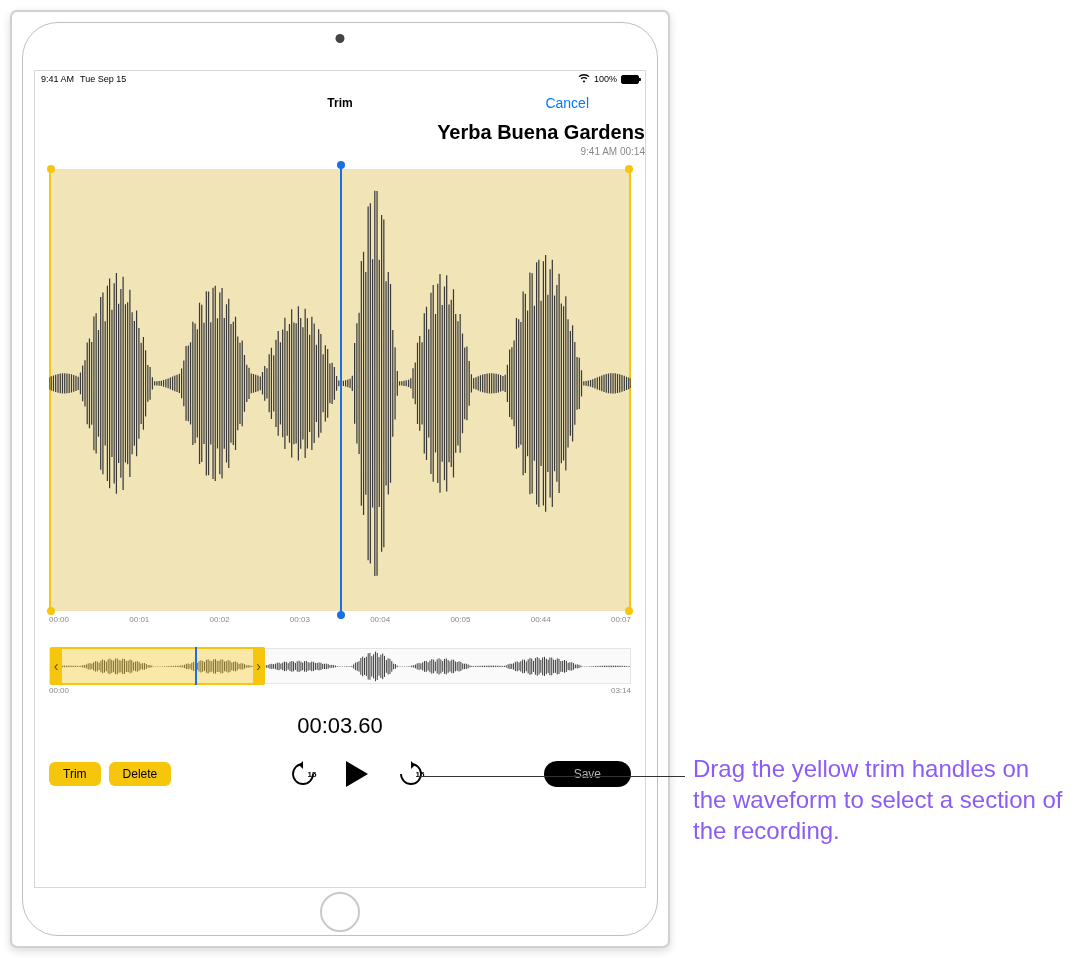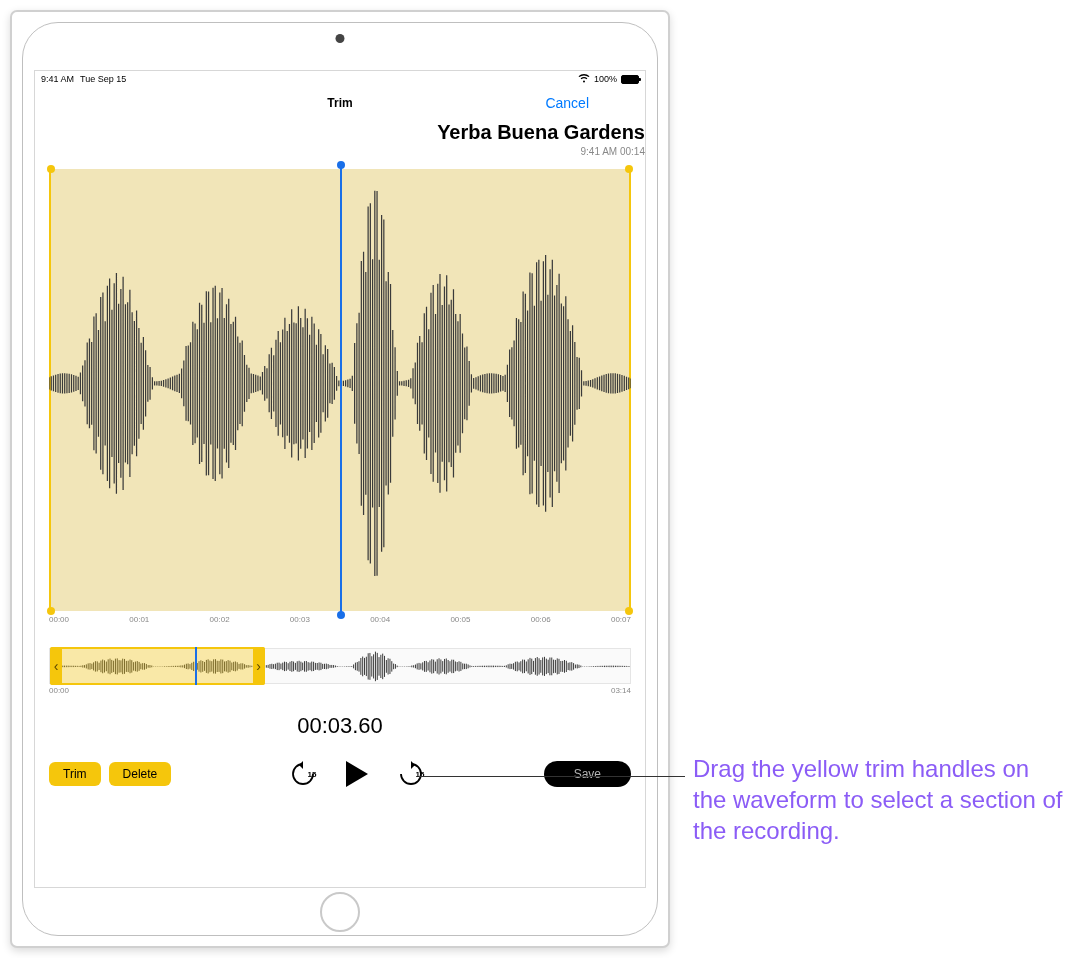--- a/index.html
+++ b/index.html
@@ -302,21 +302,21 @@
       <div class="playhead"></div>
     </div>
 
     <div class="ruler" id="ruler">
         <span>00:00</span>
         <span>00:01</span>
         <span>00:02</span>
         <span>00:03</span>
         <span>00:04</span>
         <span>00:05</span>
-        <span>00:06</span>
+        <span>00:44</span>
         <span>00:07</span>
       </div>
 
     <div class="overview">
       <svg class="ov-wave" id="ov-wave" preserveAspectRatio="none" viewBox="0 0 600 36">
           <path d="M0.0 17.5 L0.0 18.5 M1.9 17.5 L1.9 18.5 M3.8 17.4 L3.8 18.6 M5.6 17.4 L5.6 18.6 M7.5 17.3 L7.5 18.7 M9.4 17.3 L9.4 18.7 M11.3 17.3 L11.3 18.7 M13.2 17.2 L13.2 18.8 M15.0 17.2 L15.0 18.8 M16.9 17.2 L16.9 18.8 M18.8 17.2 L18.8 18.8 M20.7 17.3 L20.7 18.7 M22.6 17.3 L22.6 18.7 M24.5 17.3 L24.5 18.7 M26.3 17.4 L26.3 18.6 M28.2 17.4 L28.2 18.6 M30.1 17.5 L30.1 18.5 M32.0 17.3 L32.0 18.7 M33.9 16.8 L33.9 19.2 M35.7 16.7 L35.7 19.3 M37.6 15.9 L37.6 20.1 M39.5 14.9 L39.5 21.1 M41.4 14.6 L41.4 21.4 M43.3 15.2 L43.3 20.8 M45.1 13.8 L45.1 22.2 M47.0 12.6 L47.0 23.4 M48.9 12.8 L48.9 23.2 M50.8 14.2 L50.8 21.8 M52.7 12.0 L52.7 24.0 M54.5 10.9 L54.5 25.1 M56.4 11.7 L56.4 24.3 M58.3 13.0 L58.3 23.0 M60.2 10.7 L60.2 25.3 M62.1 9.9 L62.1 26.1 M63.9 11.3 L63.9 24.7 M65.8 12.1 L65.8 23.9 M67.7 10.0 L67.7 26.0 M69.6 9.7 L69.6 26.3 M71.5 11.5 L71.5 24.5 M73.4 11.8 L73.4 24.2 M75.2 10.0 L75.2 26.0 M77.1 10.3 L77.1 25.7 M79.0 12.3 L79.0 23.7 M80.9 12.1 L80.9 23.9 M82.8 10.9 L82.8 25.1 M84.6 11.6 L84.6 24.4 M86.5 13.6 L86.5 22.4 M88.4 13.0 L88.4 23.0 M90.3 12.5 L90.3 23.5 M92.2 13.4 L92.2 22.6 M94.0 15.1 L94.0 20.9 M95.9 14.6 L95.9 21.4 M97.8 14.6 L97.8 21.4 M99.7 15.5 L99.7 20.5 M101.6 16.7 L101.6 19.3 M103.4 16.6 L103.4 19.4 M105.3 17.1 L105.3 18.9 M107.2 17.8 L107.2 18.2 M109.1 17.8 L109.1 18.2 M111.0 17.8 L111.0 18.2 M112.9 17.8 L112.9 18.2 M114.7 17.8 L114.7 18.2 M116.6 17.8 L116.6 18.2 M118.5 17.7 L118.5 18.3 M120.4 17.7 L120.4 18.3 M122.3 17.6 L122.3 18.4 M124.1 17.6 L124.1 18.4 M126.0 17.5 L126.0 18.5 M127.9 17.5 L127.9 18.5 M129.8 17.4 L129.8 18.6 M131.7 17.4 L131.7 18.6 M133.5 17.3 L133.5 18.7 M135.4 17.0 L135.4 19.0 M137.3 16.9 L137.3 19.1 M139.2 16.2 L139.2 19.8 M141.1 15.3 L141.1 20.7 M142.9 15.0 L142.9 21.0 M144.8 15.6 L144.8 20.4 M146.7 14.3 L146.7 21.7 M148.6 13.2 L148.6 22.8 M150.5 13.4 L150.5 22.6 M152.4 14.5 L152.4 21.5 M154.2 12.6 L154.2 23.4 M156.1 11.7 L156.1 24.3 M158.0 12.4 L158.0 23.6 M159.9 13.4 L159.9 22.6 M161.8 11.3 L161.8 24.7 M163.6 10.7 L163.6 25.3 M165.5 12.0 L165.5 24.0 M167.4 12.6 L167.4 23.4 M169.3 10.7 L169.3 25.3 M171.2 10.5 L171.2 25.5 M173.0 12.2 L173.0 23.8 M174.9 12.3 L174.9 23.7 M176.8 10.7 L176.8 25.3 M178.7 11.0 L178.7 25.0 M180.6 12.9 L180.6 23.1 M182.4 12.5 L182.4 23.5 M184.3 11.5 L184.3 24.5 M186.2 12.1 L186.2 23.9 M188.1 14.0 L188.1 22.0 M190.0 13.3 L190.0 22.7 M191.8 12.9 L191.8 23.1 M193.7 13.7 L193.7 22.3 M195.6 15.4 L195.6 20.6 M197.5 14.8 L197.5 21.2 M199.4 14.8 L199.4 21.2 M201.3 15.7 L201.3 20.3 M203.1 16.7 L203.1 19.3 M205.0 16.6 L205.0 19.4 M206.9 17.0 L206.9 19.0 M208.8 17.3 L208.8 18.7 M210.7 17.3 L210.7 18.7 M212.5 17.3 L212.5 18.7 M214.4 17.4 L214.4 18.6 M216.3 17.4 L216.3 18.6 M218.2 17.5 L218.2 18.5 M220.1 17.2 L220.1 18.8 M221.9 16.7 L221.9 19.3 M223.8 16.7 L223.8 19.3 M225.7 16.4 L225.7 19.6 M227.6 15.6 L227.6 20.4 M229.5 15.3 L229.5 20.7 M231.3 15.7 L231.3 20.3 M233.2 15.2 L233.2 20.8 M235.1 14.2 L235.1 21.8 M237.0 14.1 L237.0 21.9 M238.9 15.1 L238.9 20.9 M240.8 14.1 L240.8 21.9 M242.6 13.1 L242.6 22.9 M244.5 13.4 L244.5 22.6 M246.4 14.7 L246.4 21.3 M248.3 13.2 L248.3 22.8 M250.2 12.4 L250.2 23.6 M252.0 13.0 L252.0 23.0 M253.9 14.4 L253.9 21.6 M255.8 12.7 L255.8 23.3 M257.7 12.2 L257.7 23.8 M259.6 13.1 L259.6 22.9 M261.4 14.1 L261.4 21.9 M263.3 12.6 L263.3 23.4 M265.2 12.4 L265.2 23.6 M267.1 13.6 L267.1 22.4 M269.0 14.1 L269.0 21.9 M270.8 13.0 L270.8 23.0 M272.7 13.2 L272.7 22.8 M274.6 14.4 L274.6 21.6 M276.5 14.5 L276.5 21.5 M278.4 13.9 L278.4 22.1 M280.3 14.2 L280.3 21.8 M282.1 15.4 L282.1 20.6 M284.0 15.3 L284.0 20.7 M285.9 15.1 L285.9 20.9 M287.8 15.6 L287.8 20.4 M289.7 16.5 L289.7 19.5 M291.5 16.5 L291.5 19.5 M293.4 16.6 L293.4 19.4 M295.3 17.1 L295.3 18.9 M297.2 17.6 L297.2 18.4 M299.1 17.8 L299.1 18.2 M300.9 17.8 L300.9 18.2 M302.8 17.8 L302.8 18.2 M304.7 17.8 L304.7 18.2 M306.6 17.7 L306.6 18.3 M308.5 17.7 L308.5 18.3 M310.3 17.7 L310.3 18.3 M312.2 17.6 L312.2 18.4 M314.1 16.0 L314.1 20.0 M316.0 14.1 L316.0 21.9 M317.9 13.5 L317.9 22.5 M319.7 12.6 L319.7 23.4 M321.6 9.3 L321.6 26.7 M323.5 7.8 L323.5 28.2 M325.4 9.2 L325.4 26.8 M327.3 8.0 L327.3 28.0 M329.2 4.4 L329.2 31.6 M331.0 4.1 L331.0 31.9 M332.9 7.5 L332.9 28.5 M334.8 5.5 L334.8 30.5 M336.7 2.7 L336.7 33.3 M338.6 4.0 L338.6 32.0 M340.4 8.4 L340.4 27.6 M342.3 6.0 L342.3 30.0 M344.2 4.8 L344.2 31.2 M346.1 7.1 L346.1 28.9 M348.0 11.4 L348.0 24.6 M349.8 9.6 L349.8 26.4 M351.7 10.1 L351.7 25.9 M353.6 12.6 L353.6 23.4 M355.5 15.1 L355.5 20.9 M357.4 15.6 L357.4 20.4 M359.2 17.2 L359.2 18.8 M361.1 17.8 L361.1 18.2 M363.0 17.8 L363.0 18.2 M364.9 17.8 L364.9 18.2 M366.8 17.8 L366.8 18.2 M368.7 17.8 L368.7 18.2 M370.5 17.7 L370.5 18.3 M372.4 17.7 L372.4 18.3 M374.3 17.1 L374.3 18.9 M376.2 16.8 L376.2 19.2 M378.1 16.1 L378.1 19.9 M379.9 14.9 L379.9 21.1 M381.8 14.4 L381.8 21.6 M383.7 14.9 L383.7 21.1 M385.6 13.8 L385.6 22.2 M387.5 12.4 L387.5 23.6 M389.3 12.3 L389.3 23.7 M391.2 13.7 L391.2 22.3 M393.1 11.9 L393.1 24.1 M395.0 10.5 L395.0 25.5 M396.9 11.0 L396.9 25.0 M398.7 13.1 L398.7 22.9 M400.6 10.6 L400.6 25.4 M402.5 9.6 L402.5 26.4 M404.4 10.8 L404.4 25.2 M406.3 12.5 L406.3 23.5 M408.2 10.3 L408.2 25.7 M410.0 9.8 L410.0 26.2 M411.9 11.4 L411.9 24.6 M413.8 12.6 L413.8 23.4 M415.7 11.0 L415.7 25.0 M417.6 11.1 L417.6 24.9 M419.4 12.9 L419.4 23.1 M421.3 13.5 L421.3 22.5 M423.2 12.7 L423.2 23.3 M425.1 13.3 L425.1 22.7 M427.0 14.9 L427.0 21.1 M428.8 15.2 L428.8 20.8 M430.7 15.2 L430.7 20.8 M432.6 16.0 L432.6 20.0 M434.5 17.0 L434.5 19.0 M436.4 17.5 L436.4 18.5 M438.2 17.6 L438.2 18.4 M440.1 17.5 L440.1 18.5 M442.0 17.5 L442.0 18.5 M443.9 17.4 L443.9 18.6 M445.8 17.4 L445.8 18.6 M447.6 17.3 L447.6 18.7 M449.5 17.3 L449.5 18.7 M451.4 17.3 L451.4 18.7 M453.3 17.2 L453.3 18.8 M455.2 17.2 L455.2 18.8 M457.1 17.2 L457.1 18.8 M458.9 17.2 L458.9 18.8 M460.8 17.3 L460.8 18.7 M462.7 17.3 L462.7 18.7 M464.6 17.3 L464.6 18.7 M466.5 17.4 L466.5 18.6 M468.3 17.5 L468.3 18.5 M470.2 17.4 L470.2 18.6 M472.1 16.9 L472.1 19.1 M474.0 15.8 L474.0 20.2 M475.9 15.2 L475.9 20.8 M477.7 15.4 L477.7 20.6 M479.6 14.7 L479.6 21.3 M481.5 13.2 L481.5 22.8 M483.4 12.9 L483.4 23.1 M485.3 13.9 L485.3 22.1 M487.1 12.6 L487.1 23.4 M489.0 10.9 L489.0 25.1 M490.9 11.1 L490.9 24.9 M492.8 12.9 L492.8 23.1 M494.7 10.7 L494.7 25.3 M496.6 9.2 L496.6 26.8 M498.4 10.0 L498.4 26.0 M500.3 12.3 L500.3 23.7 M502.2 9.4 L502.2 26.6 M504.1 8.3 L504.1 27.7 M506.0 9.6 L506.0 26.4 M507.8 11.4 L507.8 24.6 M509.7 8.7 L509.7 27.3 M511.6 8.1 L511.6 27.9 M513.5 10.0 L513.5 26.0 M515.4 11.1 L515.4 24.9 M517.2 8.8 L517.2 27.2 M519.1 8.8 L519.1 27.2 M521.0 11.0 L521.0 25.0 M522.9 11.3 L522.9 24.7 M524.8 9.7 L524.8 26.3 M526.6 10.2 L526.6 25.8 M528.5 12.4 L528.5 23.6 M530.4 12.3 L530.4 23.7 M532.3 11.4 L532.3 24.6 M534.2 12.2 L534.2 23.8 M536.1 14.2 L536.1 21.8 M537.9 13.8 L537.9 22.2 M539.8 13.6 L539.8 22.4 M541.7 14.6 L541.7 21.4 M543.6 16.1 L543.6 19.9 M545.5 15.9 L545.5 20.1 M547.3 16.3 L547.3 19.7 M549.2 17.1 L549.2 18.9 M551.1 17.8 L551.1 18.2 M553.0 17.8 L553.0 18.2 M554.9 17.8 L554.9 18.2 M556.7 17.8 L556.7 18.2 M558.6 17.7 L558.6 18.3 M560.5 17.7 L560.5 18.3 M562.4 17.6 L562.4 18.4 M564.3 17.6 L564.3 18.4 M566.1 17.5 L566.1 18.5 M568.0 17.5 L568.0 18.5 M569.9 17.4 L569.9 18.6 M571.8 17.4 L571.8 18.6 M573.7 17.3 L573.7 18.7 M575.5 17.3 L575.5 18.7 M577.4 17.3 L577.4 18.7 M579.3 17.2 L579.3 18.8 M581.2 17.2 L581.2 18.8 M583.1 17.2 L583.1 18.8 M585.0 17.3 L585.0 18.7 M586.8 17.3 L586.8 18.7 M588.7 17.3 L588.7 18.7 M590.6 17.4 L590.6 18.6 M592.5 17.4 L592.5 18.6 M594.4 17.5 L594.4 18.5 M596.2 17.5 L596.2 18.5 M598.1 17.6 L598.1 18.4 M600.0 17.6 L600.0 18.4 " stroke="#3a3a3a" stroke-width="1.03"></path>
         </svg>
       <div class="ov-sel">
         <div class="ov-handle left">‹</div>
         <div class="ov-handle right">›</div>

